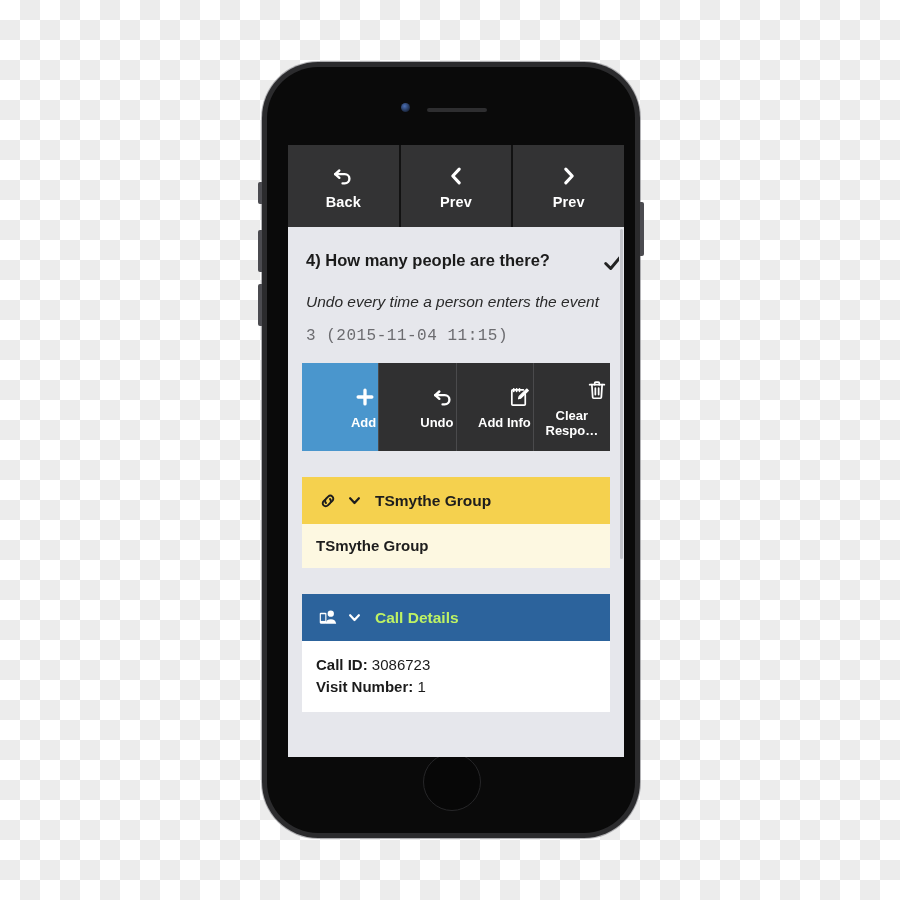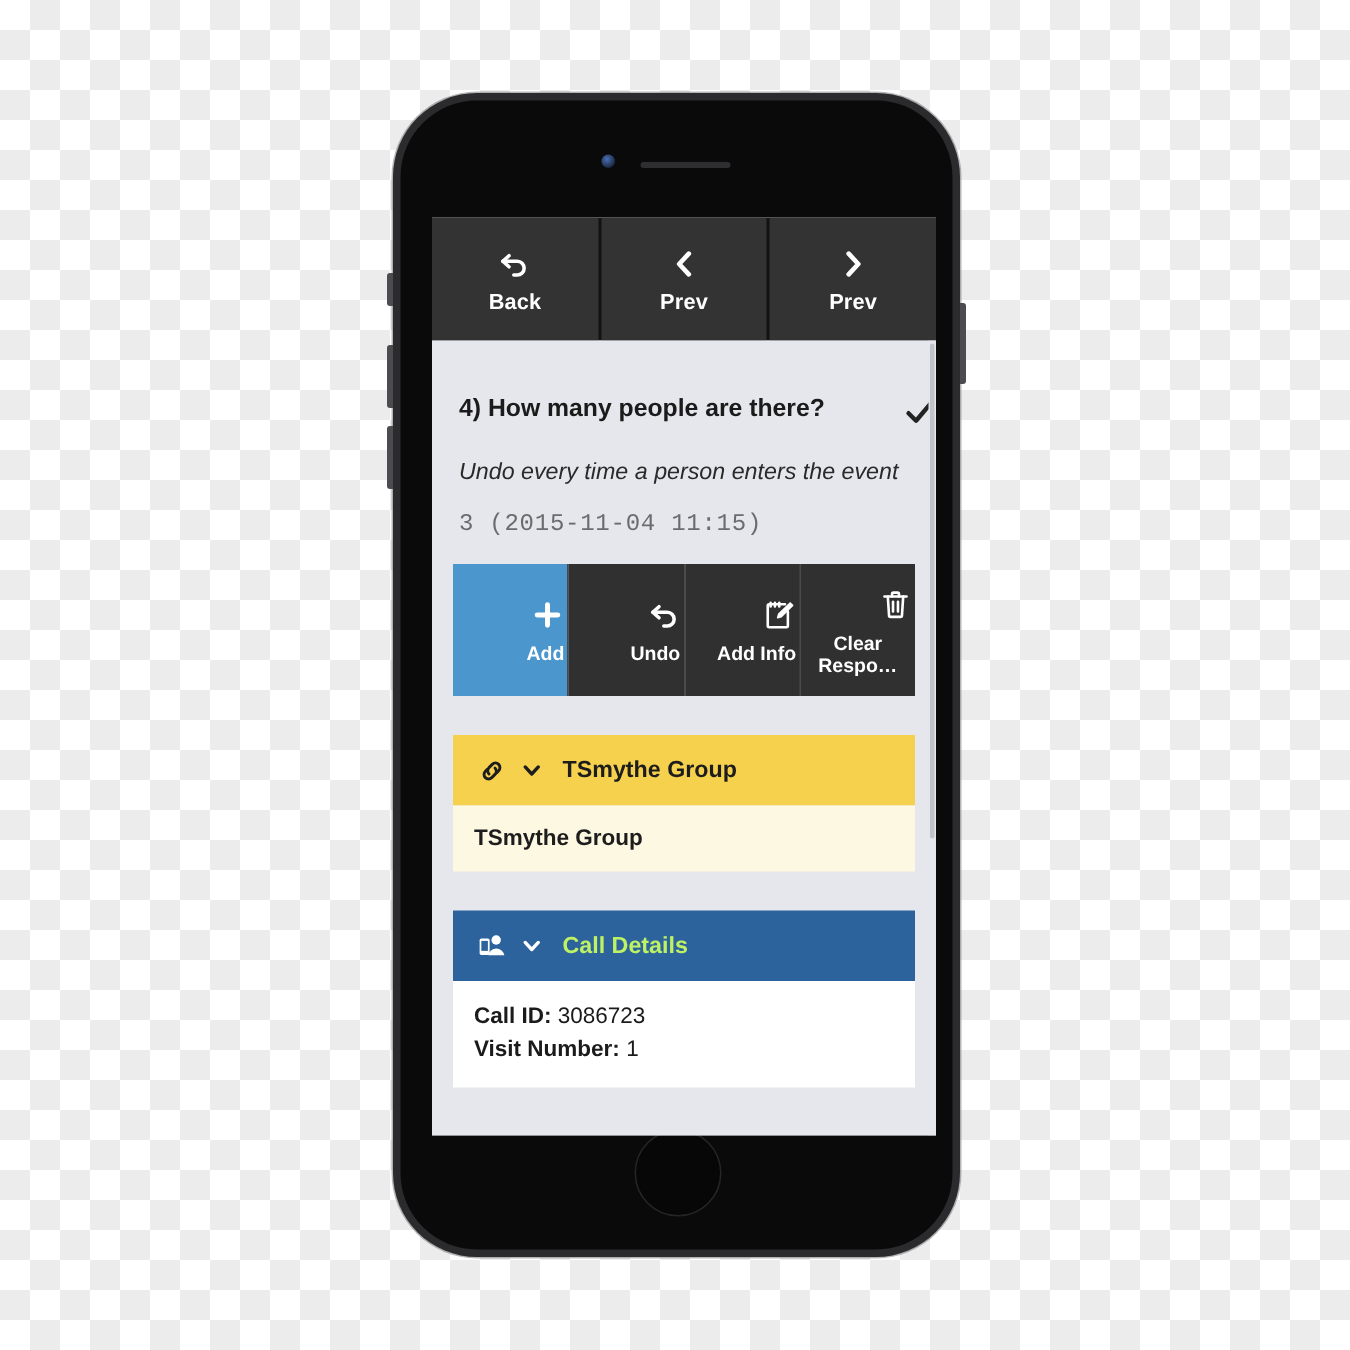--- a/index.html
+++ b/index.html
@@ -178,21 +178,20 @@
     right: 1px;
     top: 2px;
     width: 3px;
     height: 330px;
     border-radius: 2px;
     background: #c2c3c9;
   }
 
   .question-block {
     padding: 24px 0 0 18px;
-    margin-top: 12px;
   }
   .q-row {
     display: flex;
     align-items: flex-start;
     justify-content: space-between;
   }
   .q-title {
     font-size: 16.5px;
     font-weight: 700;
     color: #1b1b1b;

